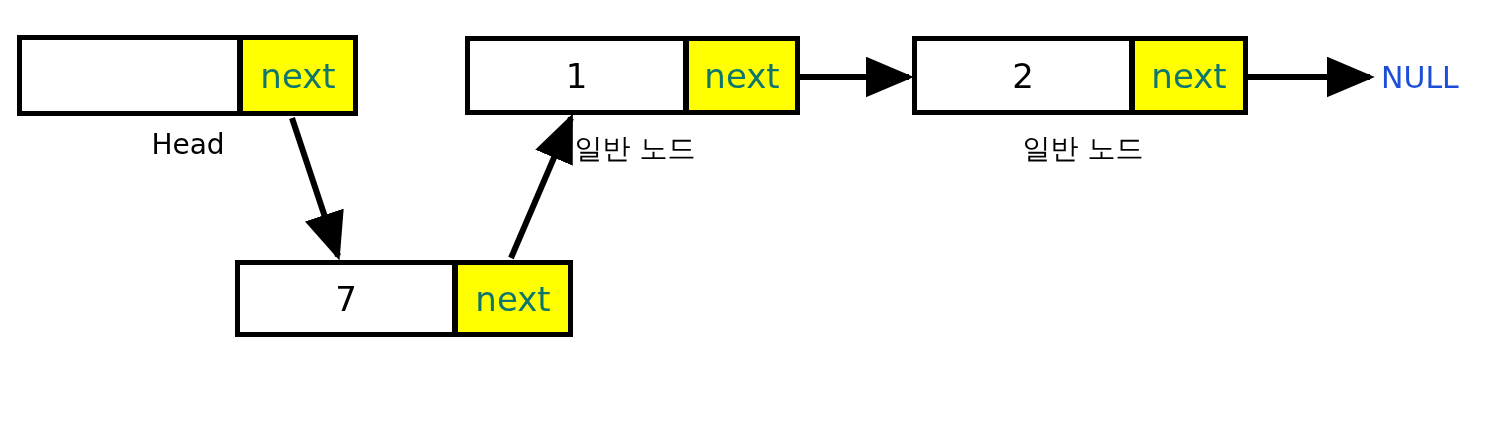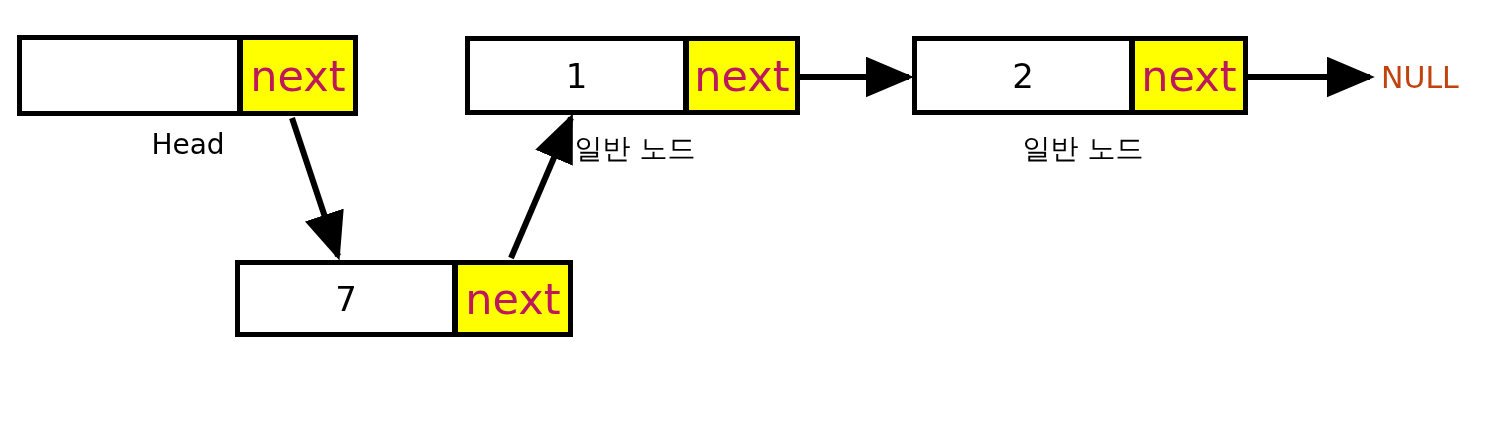--- a/index.html
+++ b/index.html
@@ -34,35 +34,35 @@
     color: #000000;
     letter-spacing: 0px;
   }
   .cell-next {
     box-sizing: border-box;
     background: #FFFF00;
     border-left: 6px solid #000000;
     display: flex;
     align-items: center;
     justify-content: center;
-    font-size: 43px;
-    color: #be185d;
+    font-size: 34px;
+    color: #0f766e;
   }
   .caption {
     position: absolute;
     font-size: 28px;
     color: #000000;
     white-space: nowrap;
     text-align: left;
     transform: translateX(-50%);
   }
   .null-label {
     position: absolute;
     font-size: 30px;
-    color: #c2410c;
+    color: #1d4ed8;
     white-space: nowrap;
   }
   svg.arrows {
     position: absolute;
     left: 0;
     top: 0;
     width: 1497px;
     height: 437px;
     pointer-events: none;
   }

